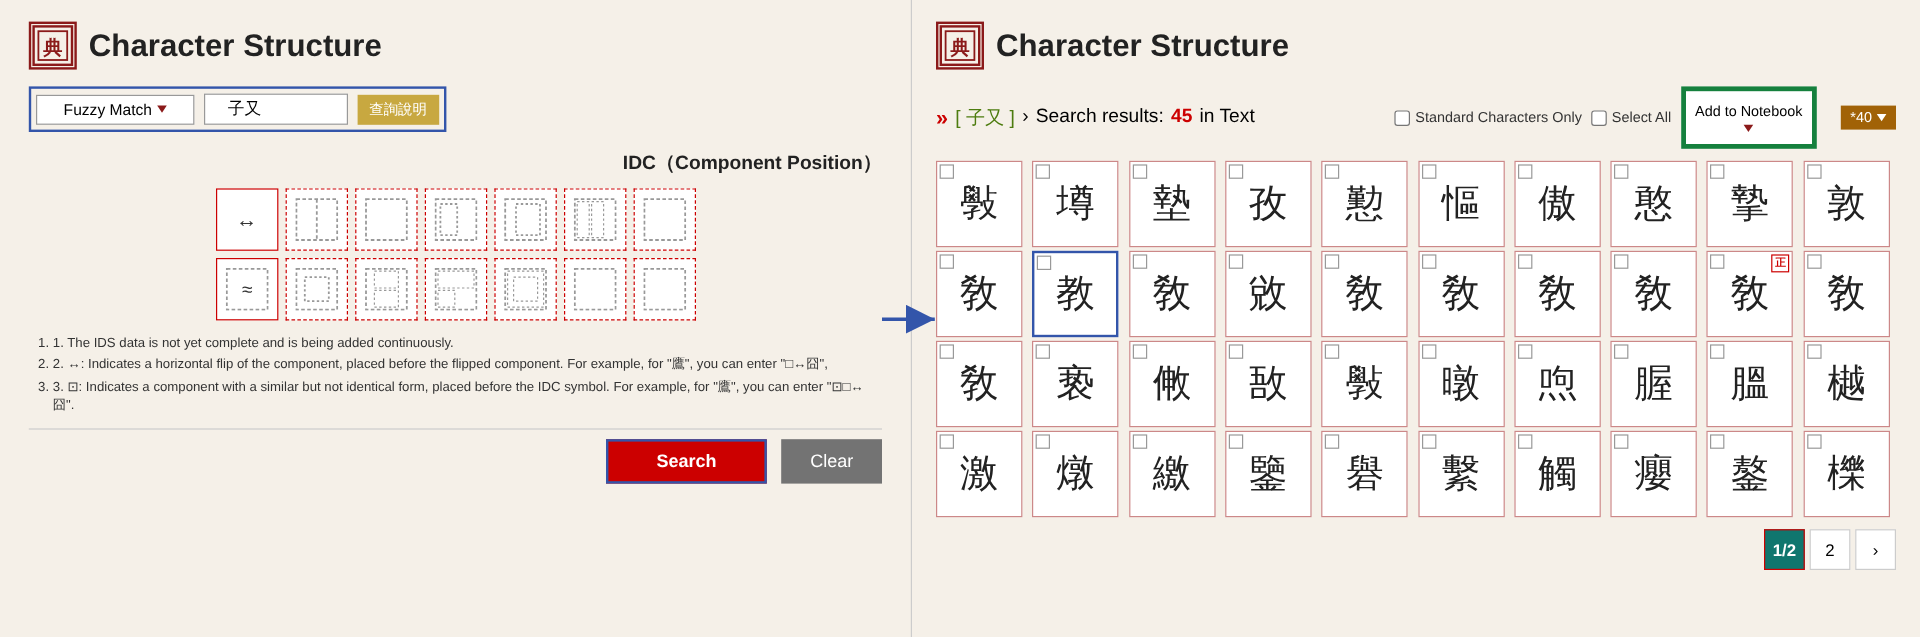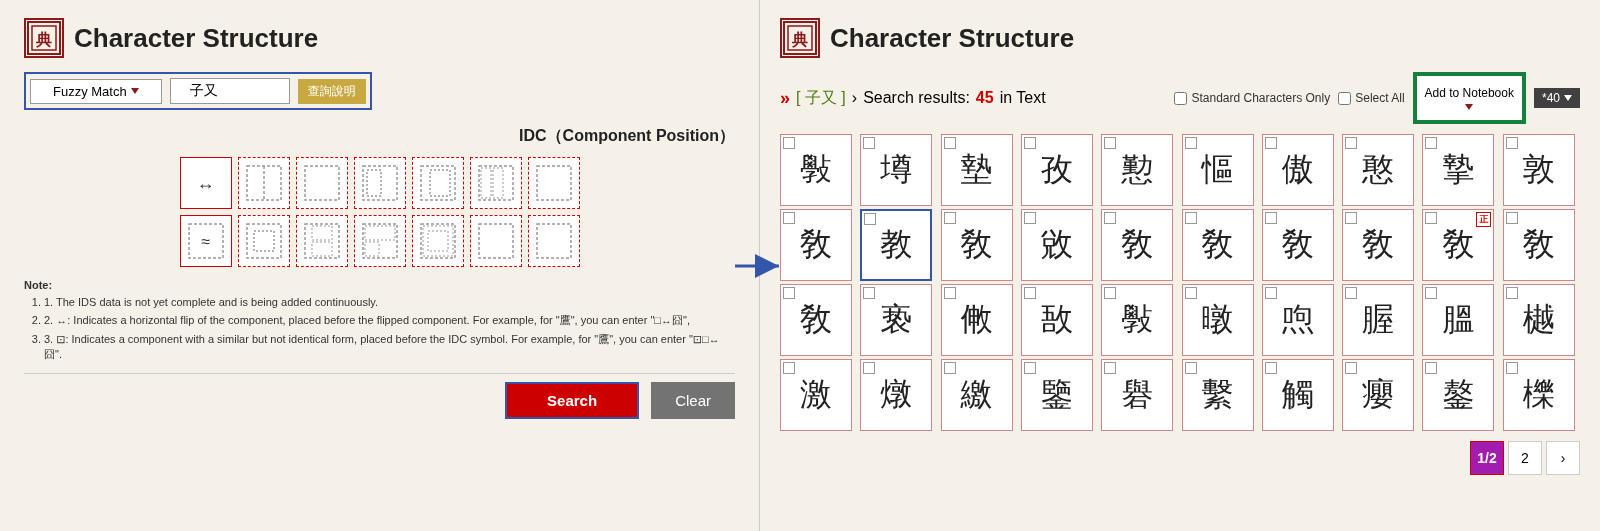--- a/index.html
+++ b/index.html
@@ -245,29 +245,30 @@
       padding: 10px 8px;
       font-size: 12px;
       cursor: pointer;
       display: flex;
       align-items: center;
       gap: 4px;
       flex-direction: column;
     }
 
     .page-size-select {
-      background: #404040;
+      background: #a16207;
       color: #fff;
       border: none;
       padding: 3px 8px;
       font-size: 12px;
       display: flex;
       align-items: center;
       gap: 4px;
       cursor: pointer;
+      margin-left: 12px;
     }
 
     .chars-grid {
       display: grid;
       grid-template-columns: repeat(10, 1fr);
       gap: 3px;
       margin-bottom: 10px;
     }
 
     .char-cell {
@@ -324,21 +325,21 @@
       display: flex;
       align-items: center;
       justify-content: center;
       cursor: pointer;
       font-size: 14px;
       border: 1px solid #ccc;
       background: #fff;
     }
 
     .page-btn.active {
-      background: #a21caf;
+      background: #0f766e;
       color: #fff;
       border-color: #c00;
       font-weight: bold;
     }
 
     .right-header-row {
       display: flex;
       align-items: center;
       gap: 6px;
       margin-bottom: 10px;
@@ -455,21 +456,20 @@
         <div class="idc-cell">
           <svg width="36" height="36" viewBox="0 0 36 36">
               <rect x="1" y="1" width="34" height="34" fill="none" stroke="#999" stroke-dasharray="3,2" stroke-width="1.5"></rect>
             </svg>
         </div>
       </div>
     </div>
   </div>
 
   <div class="notes-section">
-    <div class="note-title">Note:</div>
     <ol>
       <li>1. The IDS data is not yet complete and is being added continuously.</li>
       <li>2. ↔: Indicates a horizontal flip of the component, placed before the flipped component. For example, for "鷹", you can enter "□↔囧",</li>
       <li>3. ⊡: Indicates a component with a similar but not identical form, placed before the IDC symbol. For example, for "鷹", you can enter "⊡□↔囧".</li>
     </ol>
   </div>
 
   <div class="bottom-bar">
     <button class="btn-search">Search</button>
     <button class="btn-clear">Clear</button>

